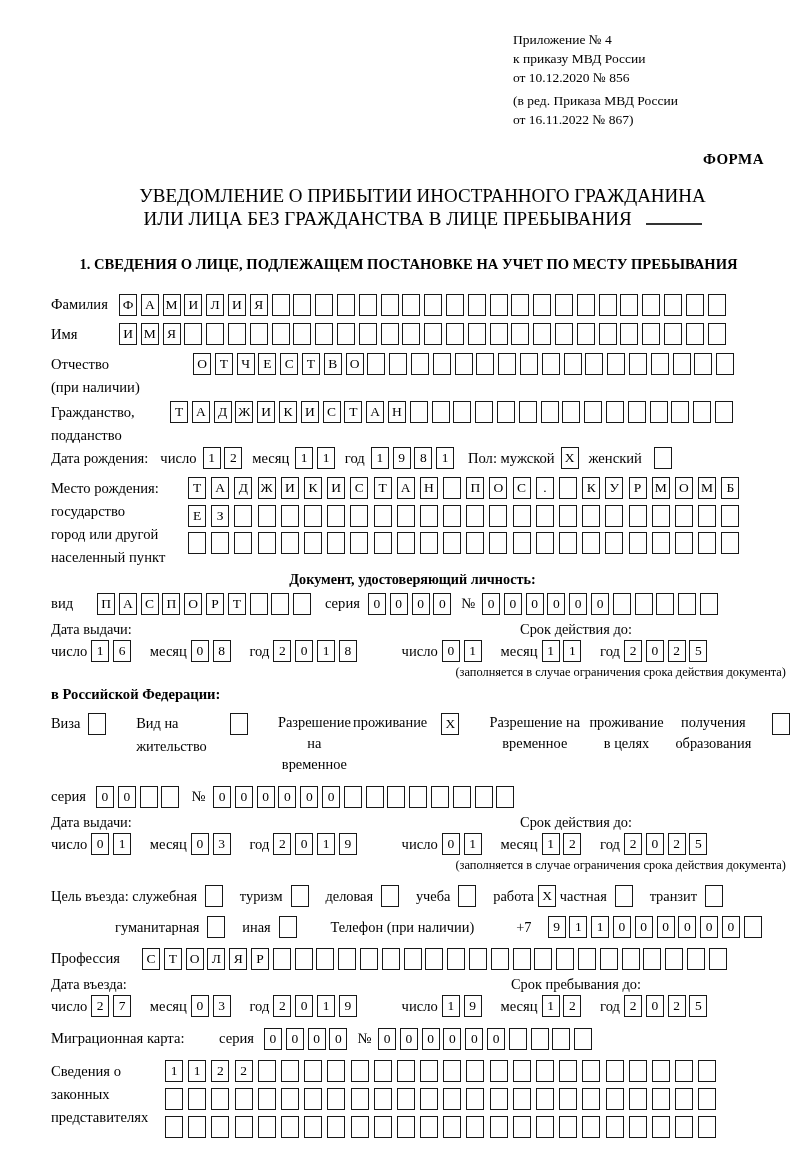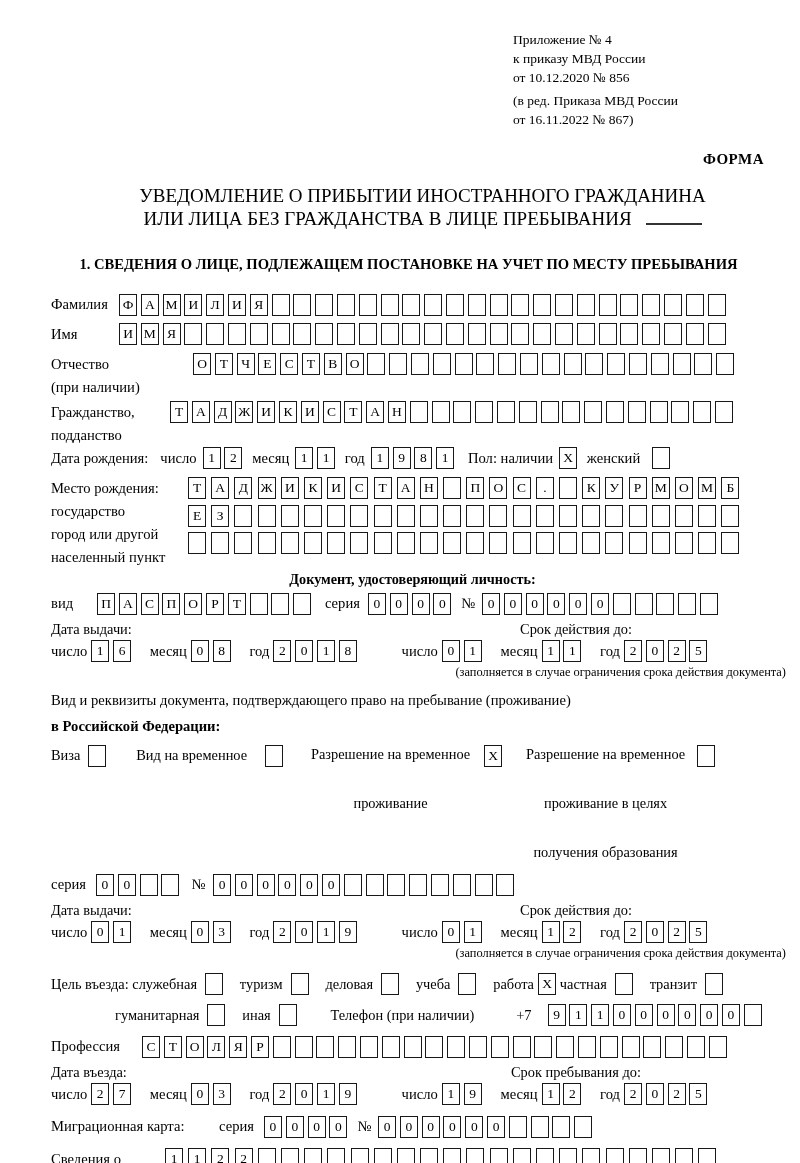--- a/index.html
+++ b/index.html
@@ -50,21 +50,21 @@
   .drow .cells{margin:0 5px 0 4px;}
   .drow .mls{margin-left:10px;}
   .drow .sep{width:36px;}
   .note{margin-top:3px;text-align:right;padding-right:8px;font-size:12.4px;}
 
   .plain{font-size:14.6px;line-height:24px;margin-top:8px;}
 
   
   .chk-row{display:flex;align-items:flex-start;margin-top:6px;font-size:14.4px;}
   .chk-row .cells{margin-left:8px;margin-top:1px;}
-  .stack{display:inline-flex;flex-direction:column;text-align:center;line-height:21px;gap:28px;}
+  .stack{display:inline-flex;flex-direction:row;text-align:center;line-height:21px;}
 
   
   .purpose{display:flex;align-items:center;margin-top:12px;font-size:14.4px;}
   .purpose .cells{margin-left:8px;}
   .purpose .t{margin-left:13px;}
 
   
   .rep{display:flex;align-items:flex-start;margin-top:10px;}
   .rep-rows .cells{display:flex;margin-bottom:6px;}
 </style>
@@ -241,21 +241,21 @@
         <span class="cell">1</span>
         <span class="cell">1</span>
       </span>
     <span>год</span>
     <span class="cells">
         <span class="cell">1</span>
         <span class="cell">9</span>
         <span class="cell">8</span>
         <span class="cell">1</span>
       </span>
-    <span style="margin-left:4px;">Пол: наличии</span>
+    <span style="margin-left:4px;">Пол: мужской</span>
     <span class="cells">
         <span class="cell">X</span>
       </span>
     <span>женский</span>
     <span class="cells" style="margin-left:12px;">
         <span class="cell"></span>
       </span>
   </div>
 
   <div class="bp">
@@ -422,29 +422,28 @@
     <span class="mls">год</span>
     <span class="cells">
         <span class="cell">2</span>
         <span class="cell">0</span>
         <span class="cell">2</span>
         <span class="cell">5</span>
       </span>
   </div>
   <div class="note">(заполняется в случае ограничения срока действия документа)</div>
 
-  <div class="plain">Вид и реквизиты документа, подтверждающего право на пребывание (проживание)</div>
   <div class="plain" style="margin-top:2px;font-weight:bold;">в Российской Федерации:</div>
 
   <div class="chk-row">
     <span style="line-height:23px;">Виза</span>
     <span class="cells">
         <span class="cell"></span>
       </span>
-    <span style="margin-left:26px;line-height:23px;">Вид на временное</span>
+    <span style="margin-left:26px;line-height:23px;">Вид на жительство</span>
     <span class="cells" style="margin-left:18px;">
         <span class="cell"></span>
       </span>
     <span class="stack" style="margin-left:24px;">
       <span>Разрешение на временное</span>
       <span>проживание</span>
     </span>
     <span class="cells" style="margin-left:14px;">
         <span class="cell">X</span>
       </span>

